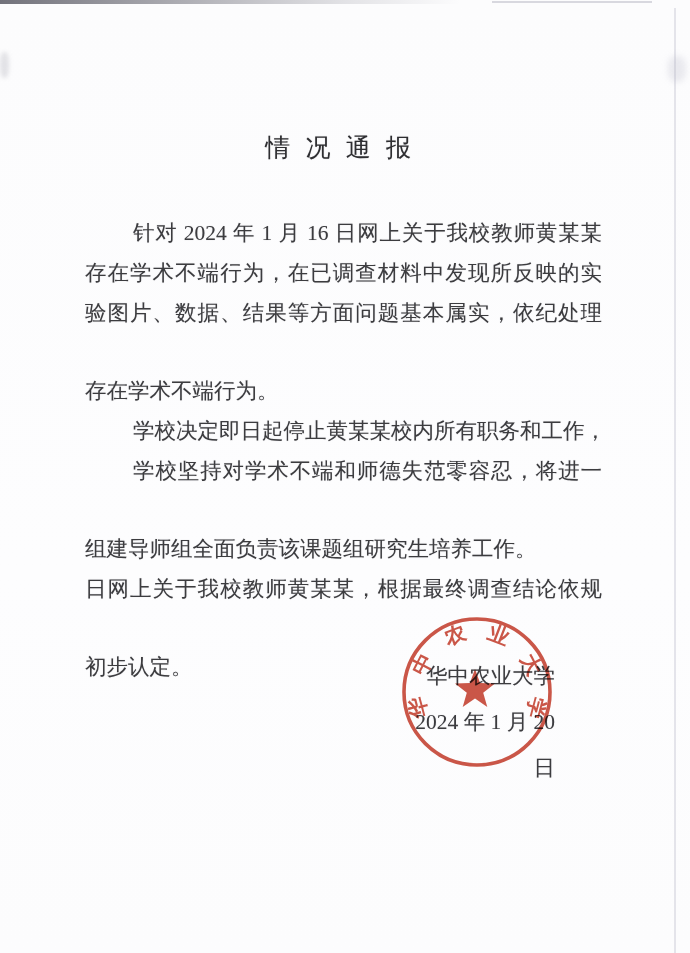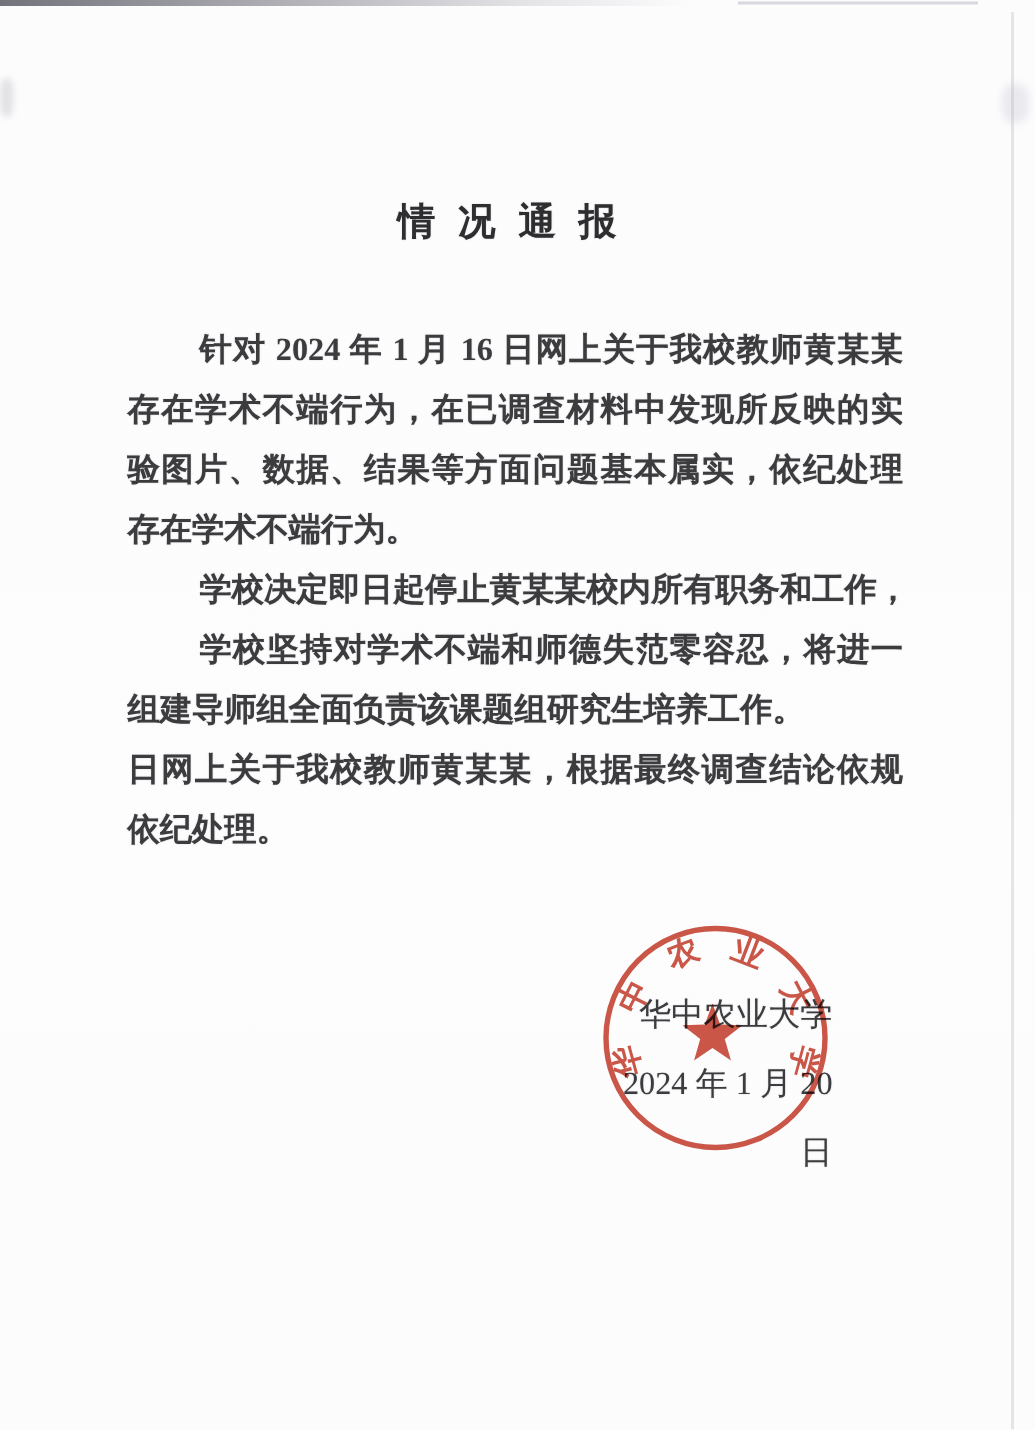--- a/index.html
+++ b/index.html
@@ -33,37 +33,37 @@
     filter: blur(2px);
   }
   .right-smudge {
     position: absolute; top: 56px; right: 4px; width: 18px; height: 26px;
     background: rgba(170,170,185,0.22); border-radius: 40%;
     filter: blur(3px);
   }
   .title {
     position: absolute; top: 131px; left: 0; width: 676px;
     margin: 0; text-align: center;
-    font-size: 25px; font-weight: bold;
+    font-size: 25px; font-weight: normal;
     letter-spacing: 0.18em; text-indent: 0.18em;
     color: #2e2e31;
     text-shadow: 0 0 1px rgba(70,70,80,0.30);
   }
   .body-text {
     position: absolute; top: 213px; left: 85px; width: 517px;
     font-size: 21.5px; line-height: 40px;
     color: #3c3c3f;
     text-shadow: 0 0 1px rgba(80,80,90,0.30);
   }
   .body-text .line {
     text-align: justify;
     text-align-last: justify;
-    height: 40px; overflow: visible; white-space: nowrap; font-weight: bold;
+    height: 40px; overflow: visible; white-space: nowrap;
   }
-  .body-text .line.para-end { text-align-last: left; }
+  .body-text .line.para-end { text-align-last: left; margin-top: 38px; }
   .body-text .line.indent { text-indent: 48px; }
   .sig-block {
     position: absolute; top: 653px; left: 393px; width: 162px;
     text-align: right;
     font-size: 21.5px; line-height: 46px;
     color: #3c3c3f;
     text-shadow: 0 0 1px rgba(80,80,90,0.30);
     z-index: 2;
   }
   .seal {
@@ -99,21 +99,21 @@
 
   <div class="body-text" id="body-text">
       <div class="line indent">针对 2024 年 1 月 16 日网上关于我校教师黄某某</div>
       <div class="line">存在学术不端行为，在已调查材料中发现所反映的实</div>
       <div class="line">验图片、数据、结果等方面问题基本属实，依纪处理</div>
       <div class="line para-end">存在学术不端行为。</div>
       <div class="line indent">学校决定即日起停止黄某某校内所有职务和工作，</div>
       <div class="line indent">学校坚持对学术不端和师德失范零容忍，将进一</div>
       <div class="line para-end">组建导师组全面负责该课题组研究生培养工作。</div>
       <div class="line">日网上关于我校教师黄某某，根据最终调查结论依规</div>
-      <div class="line para-end">依纪处理。</div>
+      <div class="line para-end">初步认定。</div>
     </div>
 
   <div class="sig-block">
     <div class="sig-name">华中农业大学</div>
     <div class="sig-date">2024 年 1 月 20 日</div>
   </div>
 
   <svg class="seal" viewBox="0 0 160 160" xmlns="http://www.w3.org/2000/svg">
     <circle cx="80" cy="80" r="73"></circle>
     <polygon points="78,57 83.1,71.0 98.0,71.5 86.2,80.7 90.3,95.0 78,86.6 65.7,95.0 69.8,80.7 58.0,71.5 72.9,71.0"></polygon>

